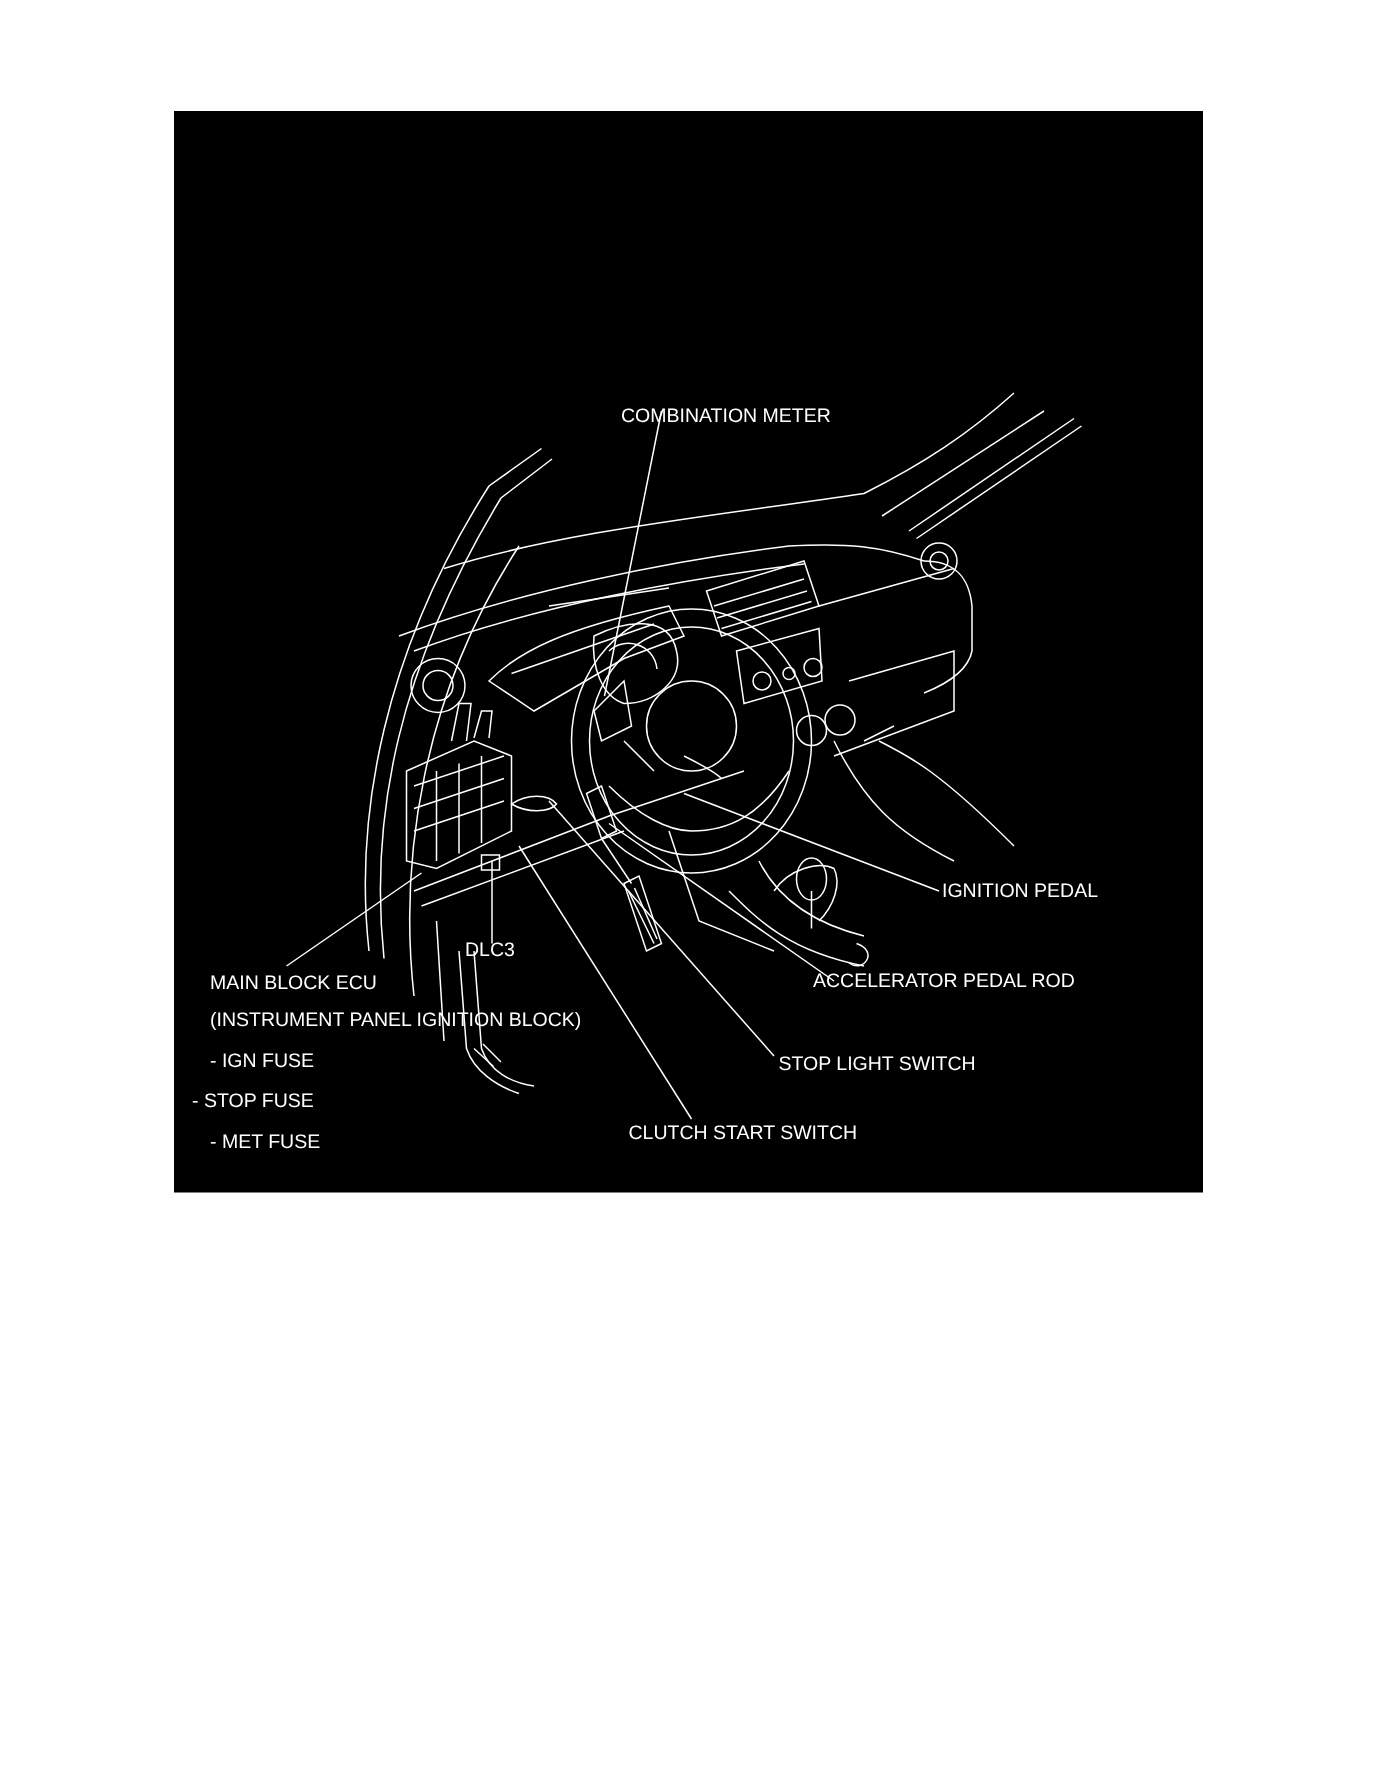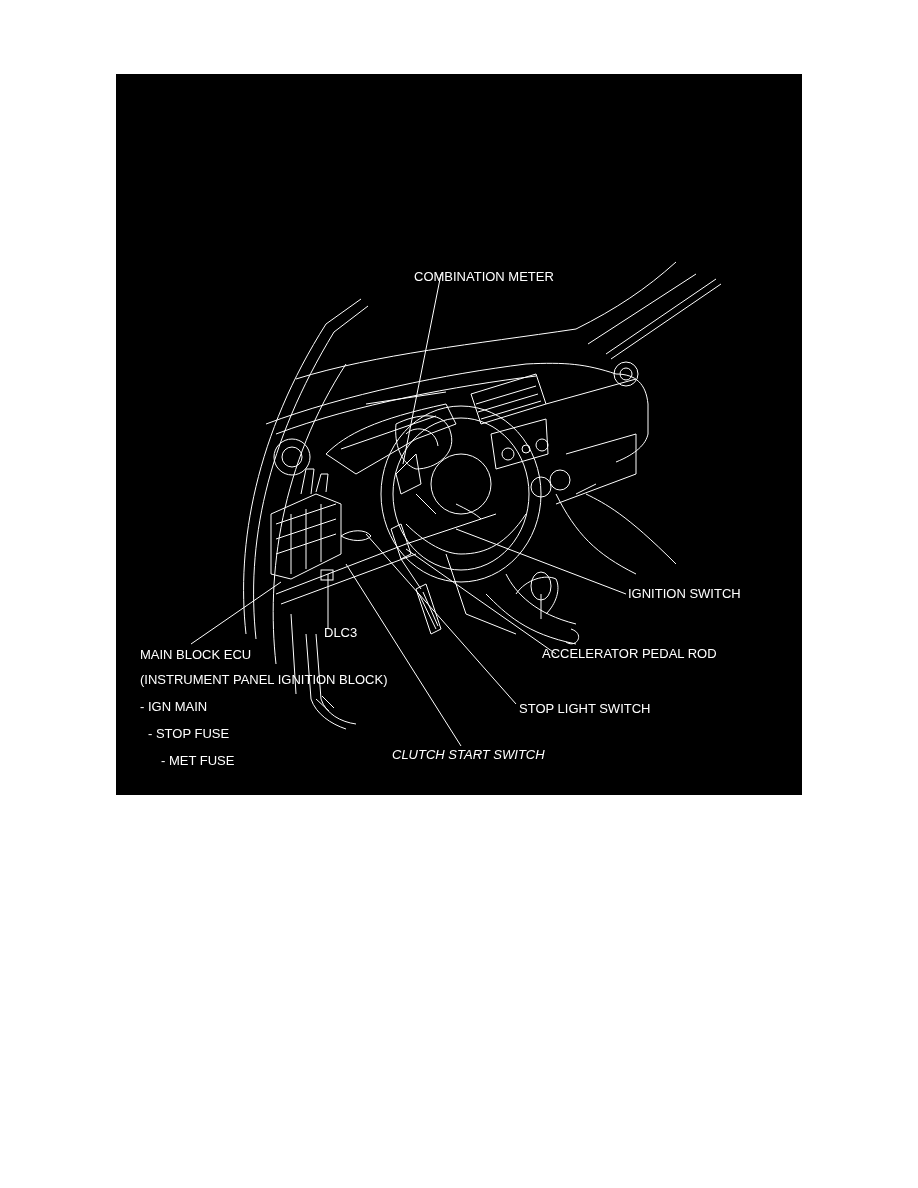--- a/index.html
+++ b/index.html
@@ -103,24 +103,24 @@
     <path d="M325 200 L287 390"></path>
     <path d="M340 455 L510 520"></path>
     <path d="M212 500 L212 555"></path>
     <path d="M165 508 L75 570"></path>
     <path d="M290 475 L440 580"></path>
     <path d="M250 460 L400 630"></path>
     <path d="M230 490 L345 672"></path>
   </svg>
 
   <div class="lbl" style="left:298px;top:195px;">COMBINATION METER</div>
-  <div class="lbl" style="left:512px;top:512px;">IGNITION SWITCH</div>
-  <div class="lbl" style="left:194px;top:551px;margin-left:14px;">DLC3</div>
+  <div class="lbl" style="left:512px;top:512px;">IGNITION PEDAL</div>
+  <div class="lbl" style="left:194px;top:551px;">DLC3</div>
   <div class="lbl" style="left:24px;top:573px;">MAIN BLOCK ECU</div>
   <div class="lbl" style="left:24px;top:598px;">(INSTRUMENT PANEL IGNITION BLOCK)</div>
-  <div class="lbl" style="left:24px;top:625px;">- IGN MAIN</div>
-  <div class="lbl" style="left:32px;top:652px;">- STOP FUSE</div>
-  <div class="lbl" style="left:24px;top:679px;margin-left:21px;">- MET FUSE</div>
+  <div class="lbl" style="left:24px;top:625px;">- IGN FUSE</div>
+  <div class="lbl" style="left:12px;top:652px;">- STOP FUSE</div>
+  <div class="lbl" style="left:24px;top:679px;">- MET FUSE</div>
   <div class="lbl" style="left:426px;top:572px;">ACCELERATOR PEDAL ROD</div>
   <div class="lbl" style="left:403px;top:627px;">STOP LIGHT SWITCH</div>
-  <div class="lbl" style="left:276px;top:673px;font-style:italic;">CLUTCH START SWITCH</div>
+  <div class="lbl" style="left:303px;top:673px;">CLUTCH START SWITCH</div>
   <div class="ymark" style="left:4px;top:734px;">Y</div>
 </div>
 
 </body></html>

